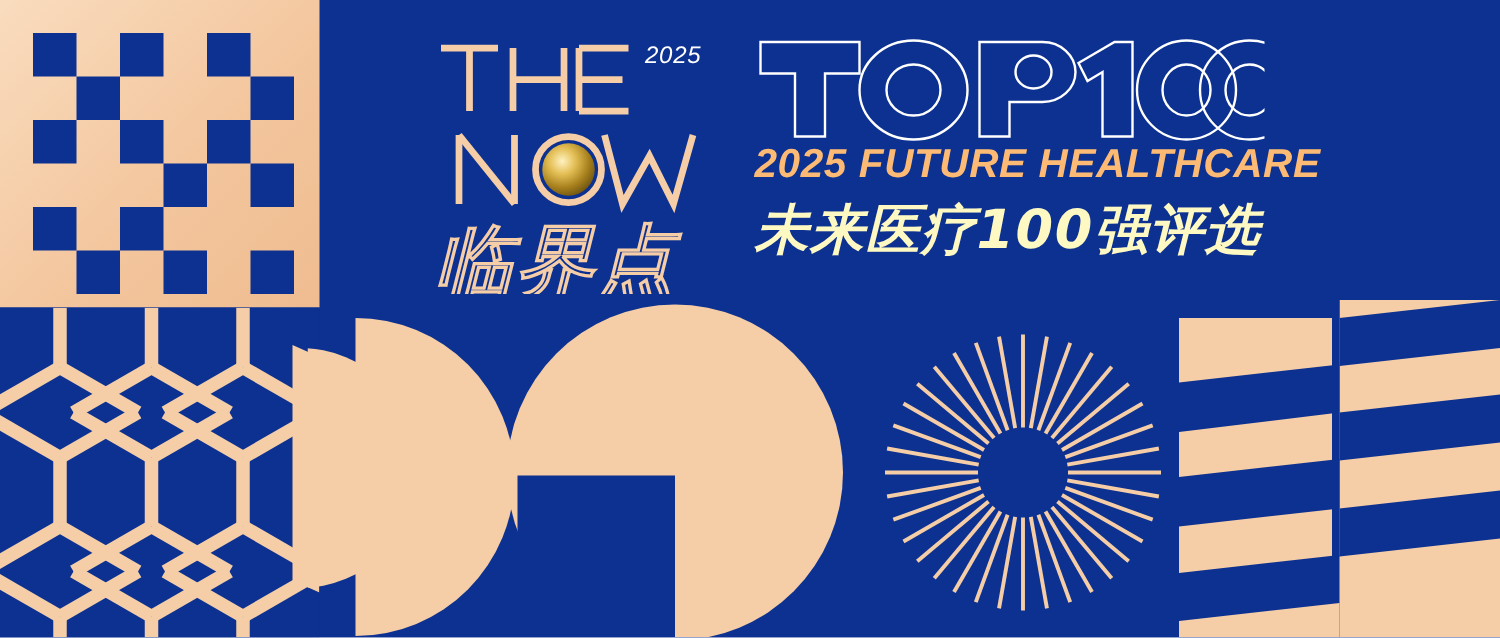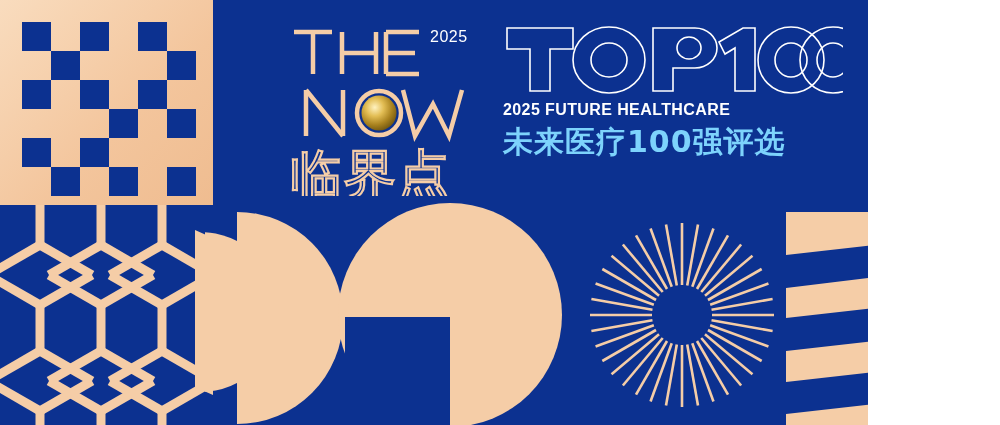--- a/index.html
+++ b/index.html
@@ -1,22 +1,23 @@
 <!DOCTYPE html>
 <html><head>
 <meta charset="utf-8">
 <style>
   html,body{margin:0;padding:0;background:#ffffff;}
   body{font-family:"Liberation Sans",sans-serif;}
 
   #banner{
     position:relative;
-    width:868px;height:425px;
+    width:1000px;height:425px;
     overflow:hidden;
     background:#0C3190;
+    font-style:italic;
   }
 
   
   #checker-block{
     position:absolute;left:0;top:0;width:213px;height:205px;
     background:linear-gradient(135deg,#F9DCBE 0%,#F3C59C 60%,#EFBC90 100%);
   }
   #checker-block svg{display:block;width:100%;height:100%;}
 
   
@@ -49,36 +50,36 @@
     position:absolute;left:288px;top:16px;width:200px;height:180px;
   }
   #logo-lockup svg{display:block;}
 
   
   #headline-group{
     position:absolute;left:503px;top:22px;width:340px;height:165px;
   }
   #top100-wordmark{display:block;}
   .en-line{
-    color:#ffffff;
+    color:#fdba74;
     font-weight:bold;
-    font-size:16px;
+    font-size:27px;
     letter-spacing:0.4px;
     line-height:23px;
     white-space:nowrap;
     font-family:"Liberation Sans",sans-serif;
   }
   #en-line-1{margin-top:3px;}
   #cn-line{
-    color:#7dd3fc;
+    color:#fef9c3;
     font-weight:bold;
-    font-size:30px;
+    font-size:36px;
     letter-spacing:1px;
     line-height:36px;
-    margin-top:3px;
+    margin-top:15px;
     white-space:nowrap;
     font-family:"DejaVu Sans",sans-serif;
   }
 </style>
 </head>
 <body>
 
 <div id="banner">
 
   <div id="checker-block">

